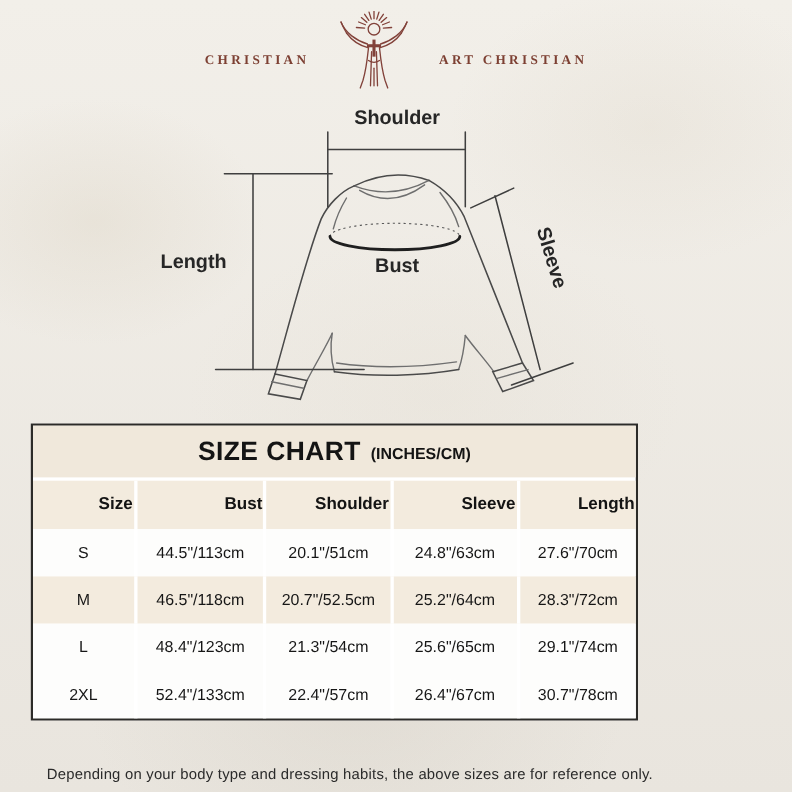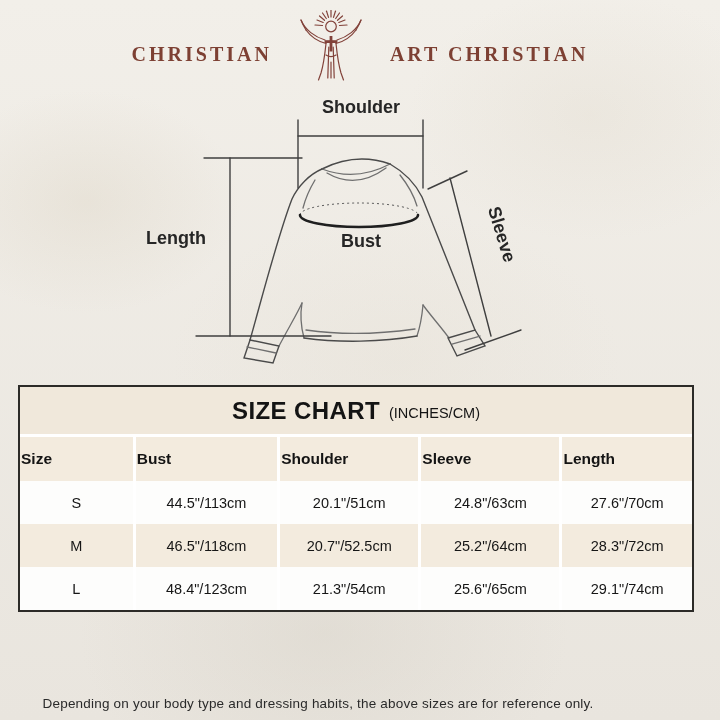--- a/index.html
+++ b/index.html
@@ -13,45 +13,45 @@
       radial-gradient(ellipse 300px 200px at 55% 50%, rgba(222,214,198,.18), transparent 75%),
       radial-gradient(ellipse 340px 240px at 45% 88%, rgba(205,199,187,.30), transparent 72%),
       linear-gradient(#f2efe9,#e9e5de);
   }
   
   .logo{
     position:absolute;top:6px;left:0;width:720px;height:82px;
     display:flex;align-items:center;justify-content:center;gap:13px;
   }
   .brand-text{
-    font-family:"Liberation Serif",serif;font-weight:700;font-size:20px;
+    font-family:"Liberation Serif",serif;font-weight:700;font-size:12px;
     letter-spacing:3px;color:#7d4033;white-space:nowrap;padding-top:14px;
   }
   .logo svg{display:block;}
   
   .diagram{position:absolute;top:85px;left:0;width:720px;height:300px;}
   .garment{stroke:#6f6f6f;stroke-width:1.3;fill:none;stroke-linecap:round;}
   .garment-bold{stroke:#4a4a4a;stroke-width:1.4;fill:none;stroke-linecap:round;}
   .measure{stroke:#3f3f3f;stroke-width:1.4;fill:none;stroke-linecap:round;}
   .bust-dash{stroke:#5a5a5a;stroke-width:1;fill:none;stroke-dasharray:2 3;}
   .bust-solid{stroke:#1f1f1f;stroke-width:2.6;fill:none;stroke-linecap:round;}
   .dlabel{fill:#262626;font-family:"Liberation Sans",sans-serif;font-size:18px;font-weight:600;}
   
   .size-table{
-    position:absolute;left:18px;top:385px;width:676px;box-sizing:border-box;
+    position:absolute;left:28px;top:385px;width:552px;box-sizing:border-box;
     border:2px solid #2c2b28;background:#ffffff;
   }
   .chart-title{
     height:47px;background:#f0e8db;margin-bottom:3px;
     display:flex;align-items:center;justify-content:center;gap:9px;
   }
   .chart-title .main{font-size:24px;font-weight:800;color:#141414;letter-spacing:.4px;}
-  .chart-title .sub{font-size:14.5px;font-weight:400;color:#141414;margin-top:5px;}
+  .chart-title .sub{font-size:14.5px;font-weight:700;color:#141414;margin-top:5px;}
   table{width:100%;border-collapse:collapse;table-layout:fixed;}
-  th{height:42px;background:#f3ebde;font-size:15.5px;font-weight:700;color:#141414;text-align:left;}
+  th{height:42px;background:#f3ebde;font-size:15.5px;font-weight:700;color:#141414;text-align:right;}
   td{height:41px;font-size:14.5px;font-weight:400;color:#161616;text-align:center;}
   tr.white td{background:#fdfdfc;}
   tr.beige td{background:#f3ebde;}
   th + th, td + td{border-left:3px solid #ffffff;}
   
   .footer-note{
     position:absolute;top:696px;left:0;width:636px;text-align:center;
     font-size:13.5px;color:#2a2a2a;letter-spacing:.2px;
   }
 </style>
@@ -189,19 +189,26 @@
           <td>25.2"/64cm</td>
           <td>28.3"/72cm</td>
         </tr>
         <tr class="white">
           <td>L</td>
           <td>48.4"/123cm</td>
           <td>21.3"/54cm</td>
           <td>25.6"/65cm</td>
           <td>29.1"/74cm</td>
         </tr>
+        <tr class="white">
+          <td>2XL</td>
+          <td>52.4"/133cm</td>
+          <td>22.4"/57cm</td>
+          <td>26.4"/67cm</td>
+          <td>30.7"/78cm</td>
+        </tr>
       </tbody>
     </table>
   </div>
 
   <div class="footer-note">Depending on your body type and dressing habits, the above sizes are for reference only.</div>
 
 </div>
 
 </body></html>

